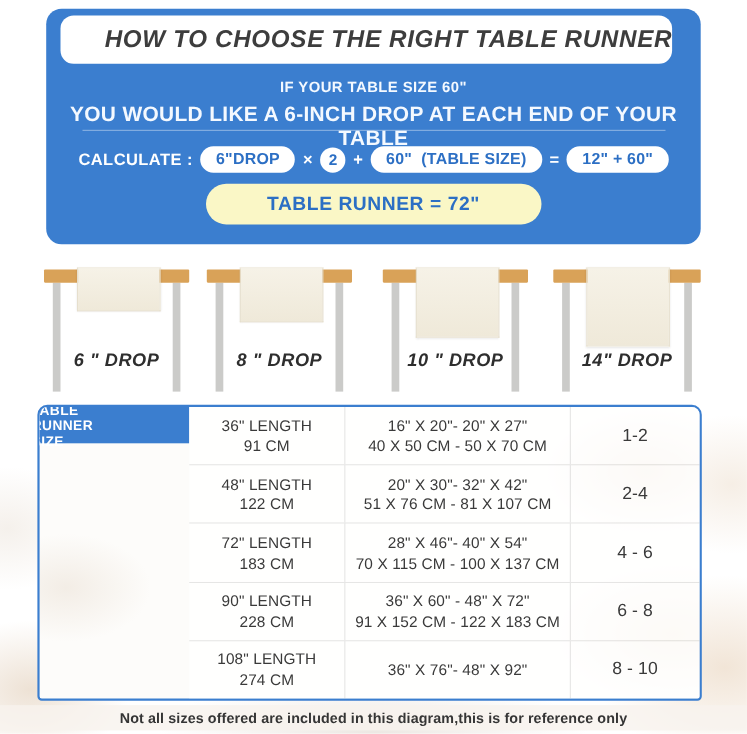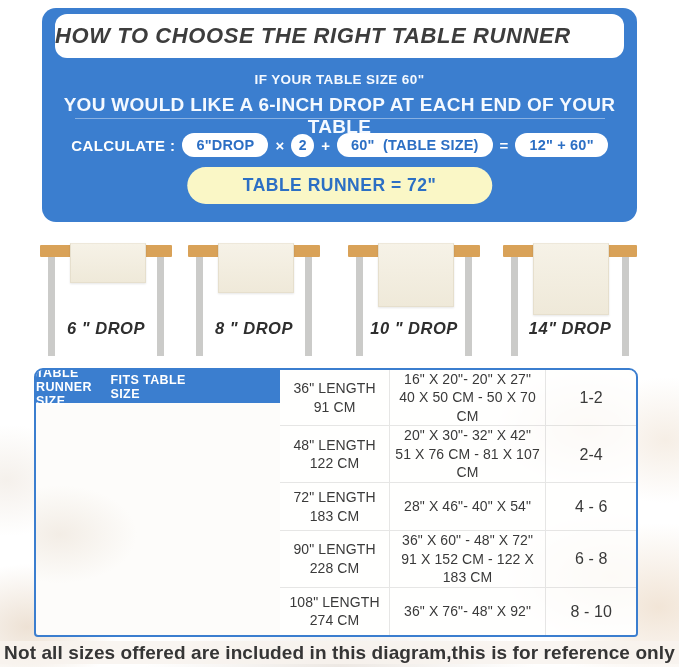--- a/index.html
+++ b/index.html
@@ -23,23 +23,23 @@
       radial-gradient(ellipse 110px 80px at 1% 72%, rgba(235,226,216,0.5), transparent 70%),
       radial-gradient(ellipse 260px 70px at 50% 100%, rgba(214,203,192,0.45), transparent 75%),
       #ffffff;
   }
   
   .top-panel{
     position:absolute;left:42px;top:8px;width:595px;height:214px;
     background:var(--blue);border-radius:14px;
   }
   .title-box{
-    position:absolute;left:13px;right:13px;top:6px;height:44px;
+    position:absolute;left:13px;right:26px;top:6px;height:44px;
     background:#ffffff;border-radius:12px;
-    display:flex;align-items:center;justify-content:flex-start;
+    display:flex;align-items:center;justify-content:flex-end;
   }
   .title-box span{
     font-size:22px;font-weight:bold;font-style:italic;
     color:#3d3d3d;letter-spacing:0.6px;white-space:nowrap;
   }
   .subtitle{position:absolute;left:0;right:0;text-align:center;color:#f4f9ff;font-weight:bold;}
   .subtitle.line1{top:64px;font-size:13.5px;letter-spacing:0.4px;}
   .subtitle.line2{top:86px;font-size:19px;letter-spacing:0.3px;}
   .panel-divider{
     position:absolute;left:33px;width:530px;top:110px;height:1px;
@@ -118,21 +118,21 @@
     display:flex;flex-direction:column;align-items:center;justify-content:center;
     color:#3a3a3a;font-size:14px;line-height:1.32;text-align:center;letter-spacing:0.1px;
   }
   .t-cell.col2{border-left:1px solid rgba(140,140,140,0.22);}
   .t-cell.col3{border-left:1px solid rgba(140,140,140,0.22);font-size:16px;}
   
   .footer-note{
     position:absolute;left:0;right:0;top:641px;height:23px;
     background:rgba(247,243,237,0.8);
     display:flex;align-items:center;justify-content:center;
-    font-size:19px;font-weight:bold;color:#353535;letter-spacing:0.1px;
+    font-size:13px;font-weight:bold;color:#353535;letter-spacing:0.1px;
   }
 </style>
 </head>
 <body>
 
 <div class="top-panel">
   <div class="title-box">
     <span>HOW TO CHOOSE THE RIGHT TABLE RUNNER</span>
   </div>
   <div class="subtitle line1">IF YOUR TABLE SIZE 60"</div>
@@ -176,21 +176,20 @@
   <div class="leg left"></div>
   <div class="leg right"></div>
   <div class="tabletop"></div>
   <div class="runner-cloth" style="height: 72px;"></div>
   <div class="fig-label">14" DROP</div>
 </div>
 
 <div class="size-table">
   <div class="t-header">
     <div class="col1">TABLE RUNNER SIZE</div>
-    <div class="col2">FITS TABLE SIZE</div>
   </div>
   <div class="t-body">
       <div class="t-row">
         <div class="t-cell col1">
           <div>36" LENGTH</div>
           <div>91 CM</div>
         </div>
         <div class="t-cell col2">
           <div>16" X 20"- 20" X 27"</div>
           <div>40 X 50 CM - 50 X 70 CM</div>
@@ -212,20 +211,21 @@
           <div>2-4</div>
         </div>
       </div>
       <div class="t-row">
         <div class="t-cell col1">
           <div>72" LENGTH</div>
           <div>183 CM</div>
         </div>
         <div class="t-cell col2">
           <div>28" X 46"- 40" X 54"</div>
+          <div>70 X 115 CM - 100 X 137 CM</div>
         </div>
         <div class="t-cell col3">
           <div>4 - 6</div>
         </div>
       </div>
       <div class="t-row">
         <div class="t-cell col1">
           <div>90" LENGTH</div>
           <div>228 CM</div>
         </div>

